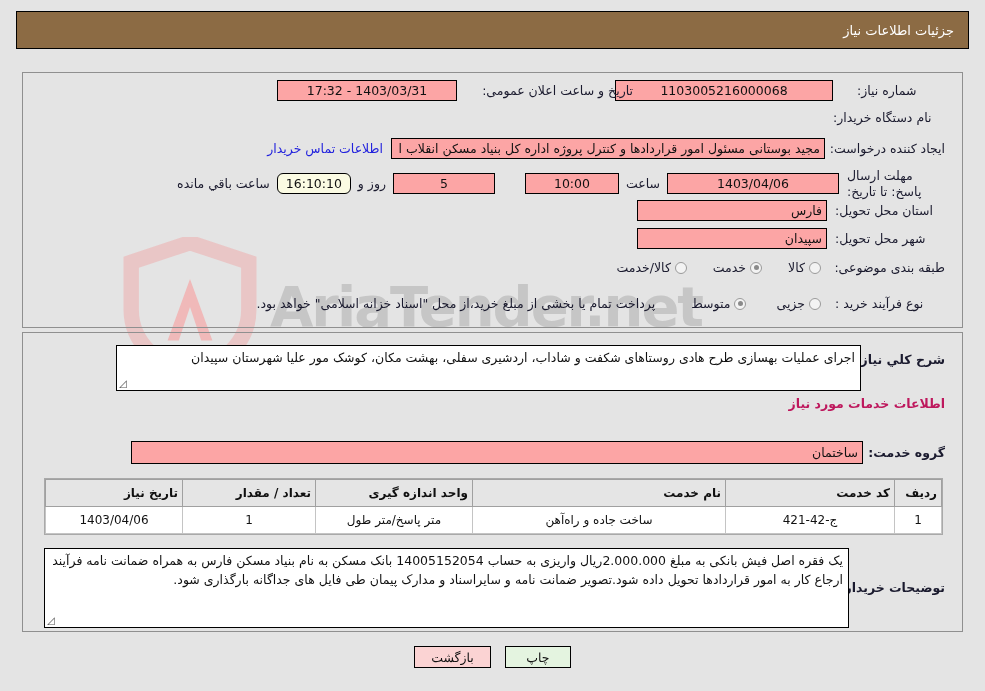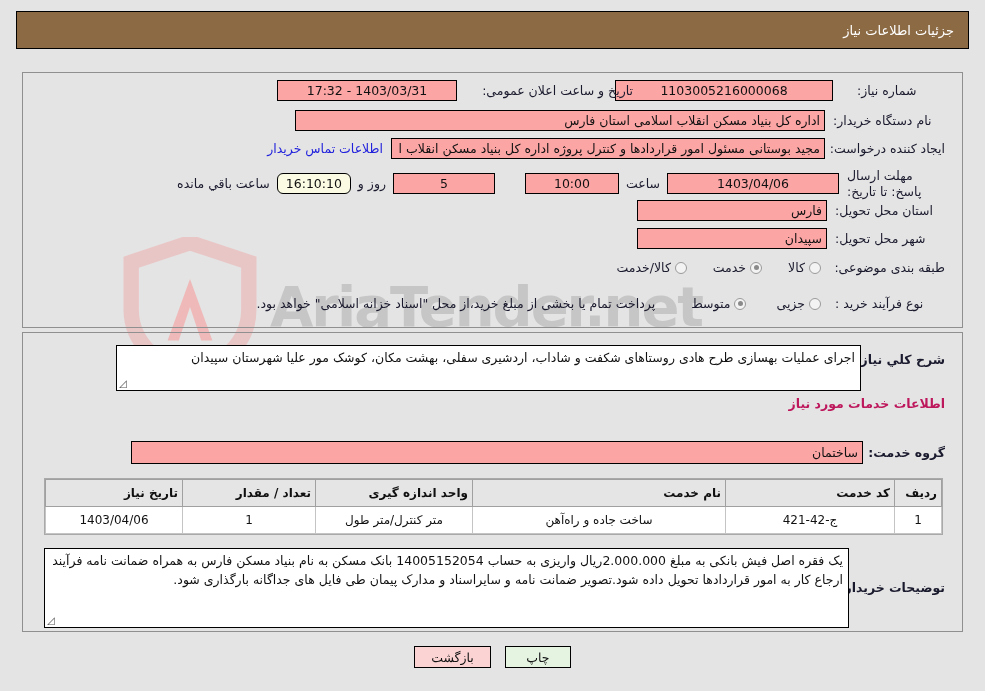--- a/index.html
+++ b/index.html
@@ -258,21 +258,20 @@
   <span class="fld center" style="width:218px; margin-right:24px;">1103005216000068</span>
 </div>
 
 <div class="row" style="top:80px; right:352px;">
   <span class="lbl" style="width:168px; text-align:right;">تاریخ و ساعت اعلان عمومی:</span>
   <span class="fld center" style="width:180px; margin-right:8px;">1403/03/31 - 17:32</span>
 </div>
 
 <div class="row" style="top:110px; right:40px;">
   <span class="lbl" style="width:112px;">نام دستگاه خریدار:</span>
-  <span class="fld right" style="width:530px; margin-right:8px;">اداره کل بنیاد مسکن انقلاب اسلامی استان فارس</span>
 </div>
 
 <div class="row" style="top:138px; right:40px;">
   <span class="lbl" style="width:112px;">ایجاد کننده درخواست:</span>
   <span class="fld right" style="width:434px; margin-right:8px;">مجید بوستانی مسئول امور قراردادها و کنترل پروژه اداره کل بنیاد مسکن انقلاب ا</span>
   <a class="link" style="margin-right:8px;">اطلاعات تماس خریدار</a>
 </div>
 
 <div class="row" style="top:168px; right:40px;">
   <span class="lbl" style="width:98px; white-space:normal; line-height:1.25;">مهلت ارسال پاسخ: تا تاریخ:</span>
@@ -355,21 +354,21 @@
         <th style="width:148px;">واحد اندازه گیری</th>
         <th style="width:124px;">تعداد / مقدار</th>
         <th style="width:128px;">تاریخ نیاز</th>
       </tr>
     </thead>
     <tbody>
       <tr>
         <td>1</td>
         <td>ج-42-421</td>
         <td>ساخت جاده و راه‌آهن</td>
-        <td>متر کنترل/متر طول</td>
+        <td>متر پاسخ/متر طول</td>
         <td>1</td>
         <td>1403/04/06</td>
       </tr>
     </tbody>
   </table>
 </div>
 
 <div class="row" style="top:580px; right:40px;">
   <span class="lbl b" style="width:92px;">توضیحات خریدار:</span>
 </div>

